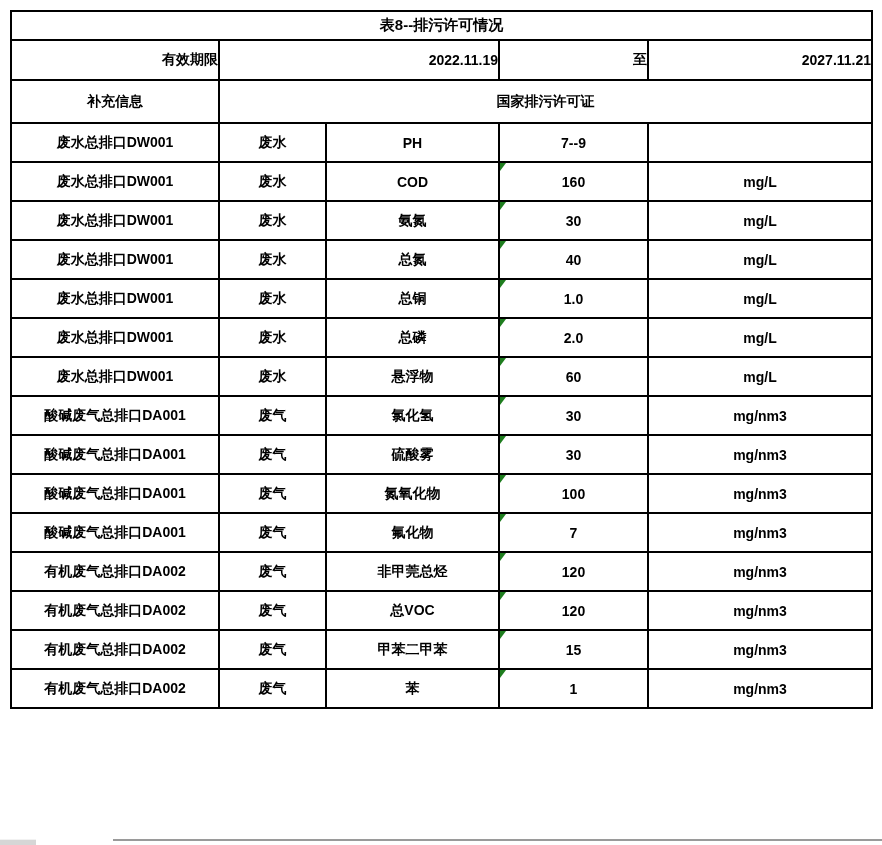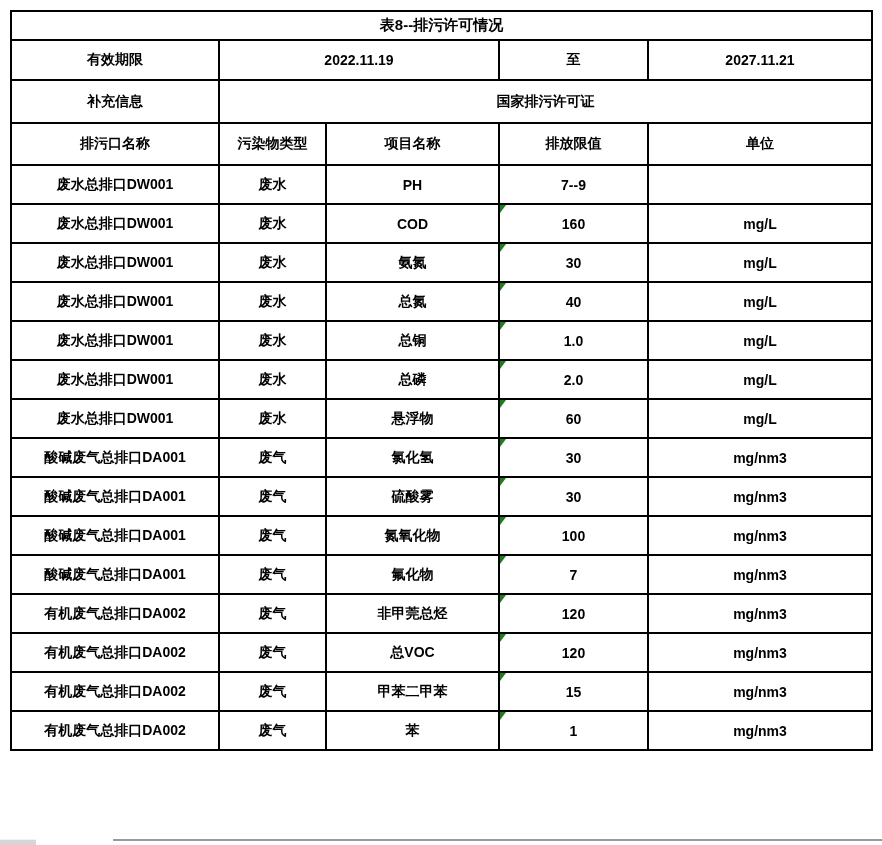--- a/index.html
+++ b/index.html
@@ -28,21 +28,21 @@
     text-align: center;
     vertical-align: middle;
     font-weight: bold;
     font-size: 14px;
     color: #000000;
     padding: 0;
     overflow: hidden;
   }
   tr.title-row td   { height: 27px; font-size: 15px; }
   tr.info-row-1 td  { height: 43px; }
-  tr.info-row-2 td  { height: 38px; }
+  tr.info-row-2 td  { height: 38px; text-align: right; }
   tr.supp-row td    { height: 41px; }
   tr.header-row td  { height: 40px; }
   tr.data-row td    { height: 37px; }
   td.regular { font-weight: normal; }
   td.left-align { text-align: left; padding-left: 6px; border-radius: 19px; }
   td.limit-cell { position: relative; }
   .flag-triangle {
     position: absolute;
     top: 0;
     left: 0;
@@ -111,27 +111,20 @@
       <td colspan="2" class="regular">2022.11.19</td>
       <td>至</td>
       <td class="regular">2027.11.21</td>
     </tr>
 
     <tr class="supp-row">
       <td>补充信息</td>
       <td colspan="4" class="regular left-align">国家排污许可证</td>
     </tr>
 
-    <tr class="header-row">
-      <td>排污口名称</td>
-      <td>污染物类型</td>
-      <td>项目名称</td>
-      <td>排放限值</td>
-      <td>单位</td>
-    </tr>
 
     </tbody>
       <tbody id="rows-body">
         <tr class="data-row">
       <td>废水总排口DW001</td>
       <td>废水</td>
       <td>PH</td>
       <td class="limit-cell">
         
         <span>7--9</span>

